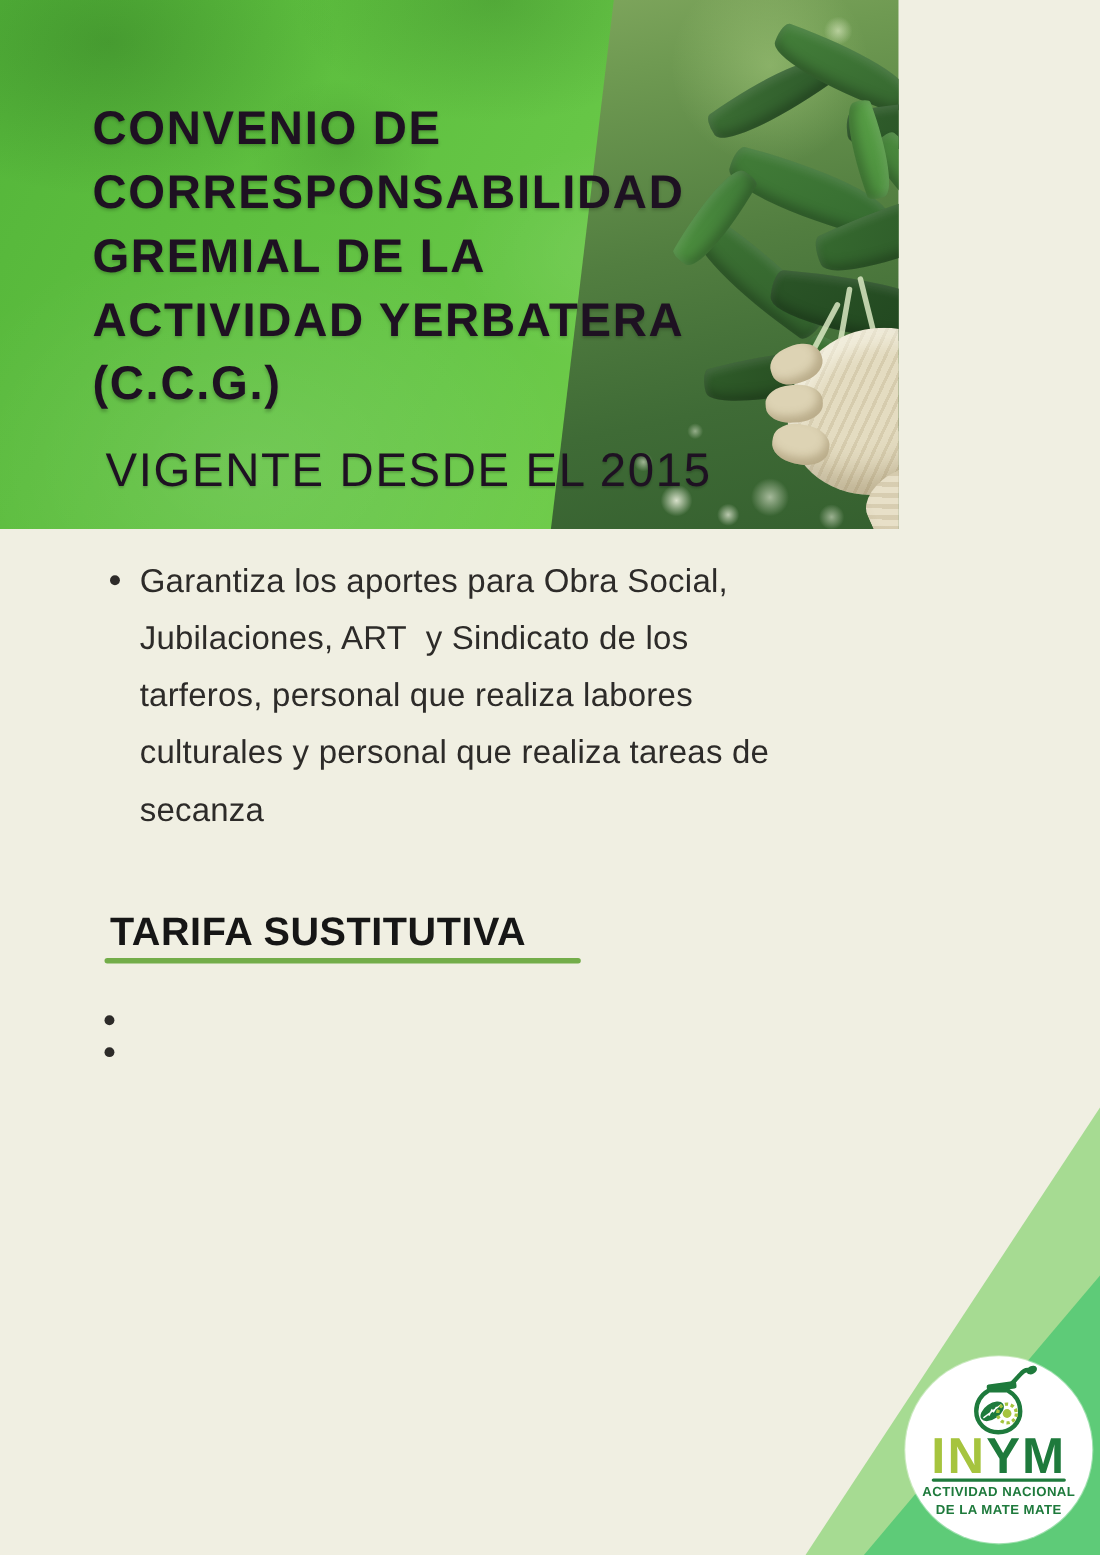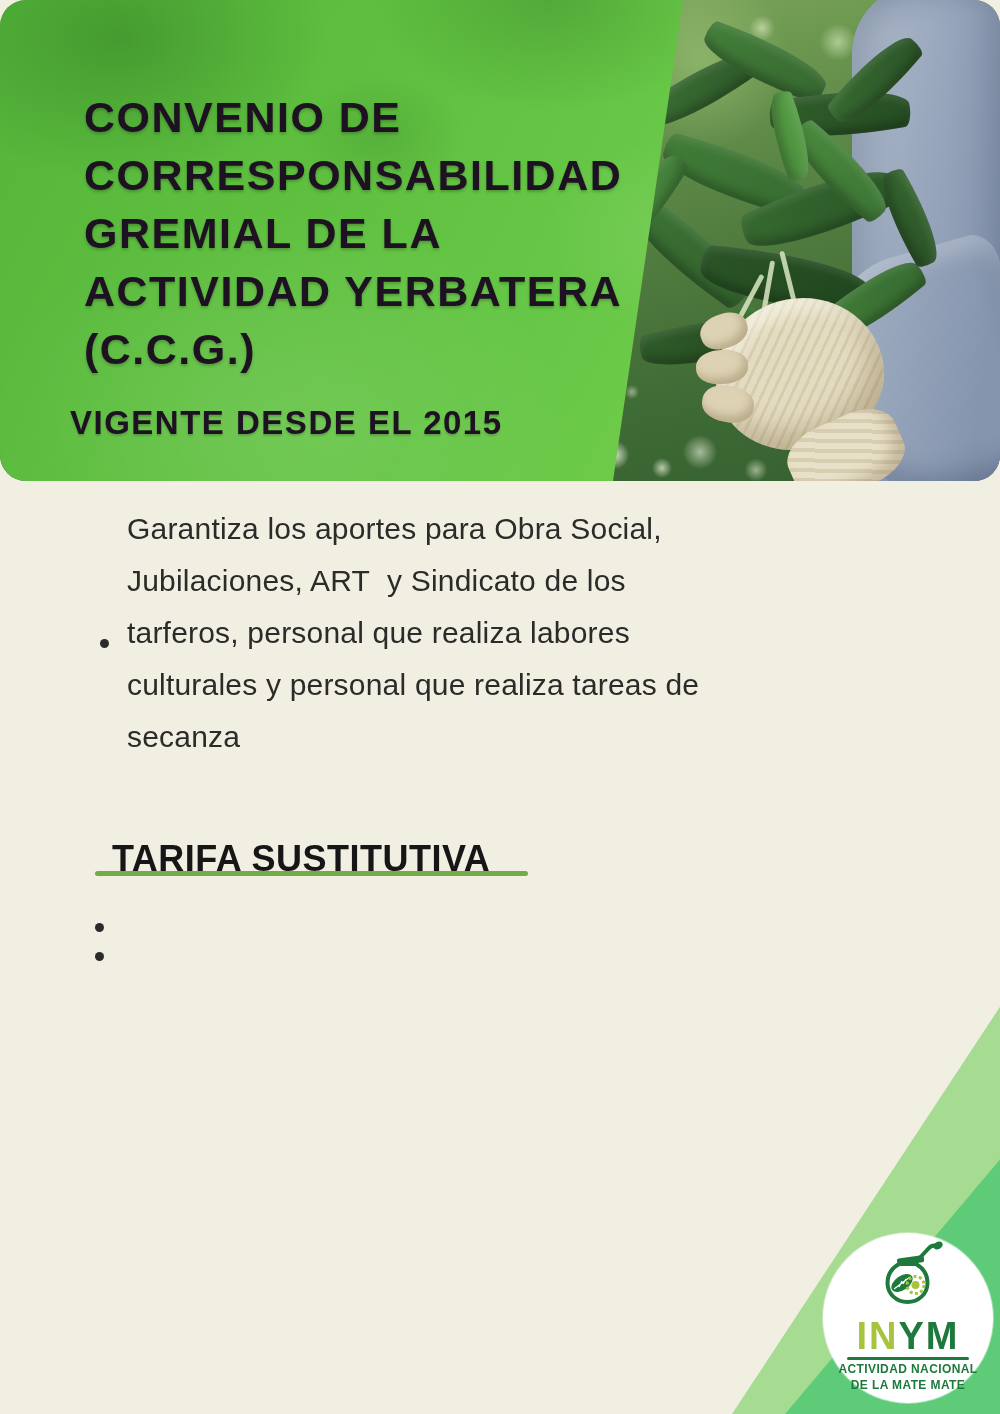--- a/index.html
+++ b/index.html
@@ -2,21 +2,21 @@
 <html style="--header-green: #5ebf3f; --cream: #f0efe2; --title-ink: #1e1122; --body-ink: #2d2b29; --underline-green: #73ad49; --corner-light-green: #a6db92; --corner-mid-green: #5ecb78; --logo-dark-green: #1e7a3c; --logo-lime: #a6c43e; --shirt-blue: #93a2b9; --glove-cream: #e4dcc1;"><head>
 <meta charset="utf-8">
 <title>Convenio de Corresponsabilidad Gremial</title>
 <style>
   html,body{margin:0;padding:0;}
   body{font-family:"Liberation Sans","DejaVu Sans",sans-serif;background:#888;}
   .poster{position:relative;width:1000px;height:1414px;margin:0 auto;overflow:hidden;
           background:var(--cream,#f0efe2);}
 
   
-  .hero{position:absolute;left:0;top:0;width:1000px;height:481px;overflow:hidden;border-radius:26px;}
+  .hero{position:absolute;left:0;top:0;width:817px;height:481px;overflow:hidden;}
 
   .photo{position:absolute;inset:0;
     background:
       radial-gradient(circle 20px at 615px 455px, rgba(255,255,240,.8), rgba(255,255,240,0) 72%),
       radial-gradient(circle 14px at 662px 468px, rgba(255,255,240,.65), rgba(255,255,240,0) 72%),
       radial-gradient(circle 12px at 585px 420px, rgba(255,255,240,.5), rgba(255,255,240,0) 72%),
       radial-gradient(circle 24px at 700px 452px, rgba(255,255,240,.55), rgba(255,255,240,0) 72%),
       radial-gradient(circle 10px at 632px 392px, rgba(255,255,240,.45), rgba(255,255,240,0) 72%),
       radial-gradient(circle 16px at 756px 470px, rgba(255,255,240,.5), rgba(255,255,240,0) 72%),
       radial-gradient(circle 26px at 838px 42px, rgba(240,255,210,.5), rgba(240,255,210,0) 72%),
@@ -59,53 +59,53 @@
     background:
       radial-gradient(ellipse 300px 200px at 12% 8%, rgba(20,70,15,.26), rgba(20,70,15,0) 70%),
       radial-gradient(ellipse 260px 160px at 55% 0%, rgba(25,80,20,.22), rgba(25,80,20,0) 70%),
       radial-gradient(ellipse 120px 90px at 38% 28%, rgba(25,80,20,.14), rgba(25,80,20,0) 70%),
       radial-gradient(ellipse 420px 300px at 28% 88%, rgba(255,255,255,.10), rgba(255,255,255,0) 72%),
       radial-gradient(ellipse 200px 140px at 68% 48%, rgba(255,255,255,.08), rgba(255,255,255,0) 72%);}
 
   .title{position:absolute;left:84px;top:88px;margin:0;white-space:pre-line;
     font-size:43px;line-height:58px;font-weight:800;letter-spacing:1.5px;
     color:var(--title-ink,#1e1122);text-shadow:0 2px 3px rgba(0,0,0,.22);}
-  .subtitle{position:absolute;left:70px;top:404px;white-space:pre;
-    font-size:33px;font-weight:700;letter-spacing:1.5px;
+  .subtitle{position:absolute;left:96px;top:404px;white-space:pre;
+    font-size:43px;font-weight:400;letter-spacing:1.5px;
     color:var(--title-ink,#1e1122);text-shadow:0 2px 2px rgba(0,0,0,.18);}
 
   
   .blist{position:absolute;list-style:none;margin:0;padding:0;}
   .blist.intro{left:100px;top:503px;width:820px;}
   .blist.main{left:95px;top:903px;width:840px;}
-  .bitem{display:flex;align-items:center;}
+  .bitem{display:flex;align-items:flex-start;}
   .dot{flex:none;width:9px;height:9px;border-radius:50%;background:var(--body-ink,#2d2b29);
     margin-top:20px;margin-right:18px;}
   .btext{white-space:pre-line;font-size:30px;line-height:52px;letter-spacing:.2px;
     color:var(--body-ink,#2d2b29);}
   .btext .b{font-weight:700;}
 
-  .heading{position:absolute;left:96px;top:822px;margin:16px;
+  .heading{position:absolute;left:96px;top:822px;margin:4px;
     font-size:36px;font-weight:800;letter-spacing:.5px;color:#161616;}
   .underline{position:absolute;left:95px;top:871px;width:433px;height:5px;border-radius:3px;
     background:var(--underline-green,#73ad49);}
 
   
   .corner{position:absolute;inset:0;pointer-events:none;}
   .corner.light{background:var(--corner-light-green,#a6db92);
     clip-path:polygon(100% 71.2%,100% 100%,73.2% 100%);}
   .corner.mid{background:var(--corner-mid-green,#5ecb78);
     clip-path:polygon(100% 82%,100% 100%,78.5% 100%);}
 
   
   .logo{position:absolute;left:823px;top:1233px;width:170px;height:170px;border-radius:50%;
     background:#fff;display:flex;flex-direction:column;align-items:center;
     box-shadow:0 0 0 1px rgba(255,255,255,.4);}
   .mate{margin-top:6px;}
-  .acronym{font-size:38px;font-weight:800;letter-spacing:2px;line-height:36px;margin-top:13px;}
+  .acronym{font-size:46px;font-weight:800;letter-spacing:2px;line-height:36px;margin-top:0;}
   .acronym .in{color:var(--logo-lime,#a6c43e);}
   .acronym .ym{color:var(--logo-dark-green,#1e7a3c);}
   .logo-rule{width:122px;height:3px;background:var(--logo-dark-green,#1e7a3c);margin-top:3px;border-radius:2px;}
   .inst{font-size:12px;font-weight:700;letter-spacing:.4px;line-height:14px;margin-top:2px;
     color:var(--logo-dark-green,#1e7a3c);white-space:nowrap;}
 </style>
 </head>
 <body>
 
 <div class="poster">

